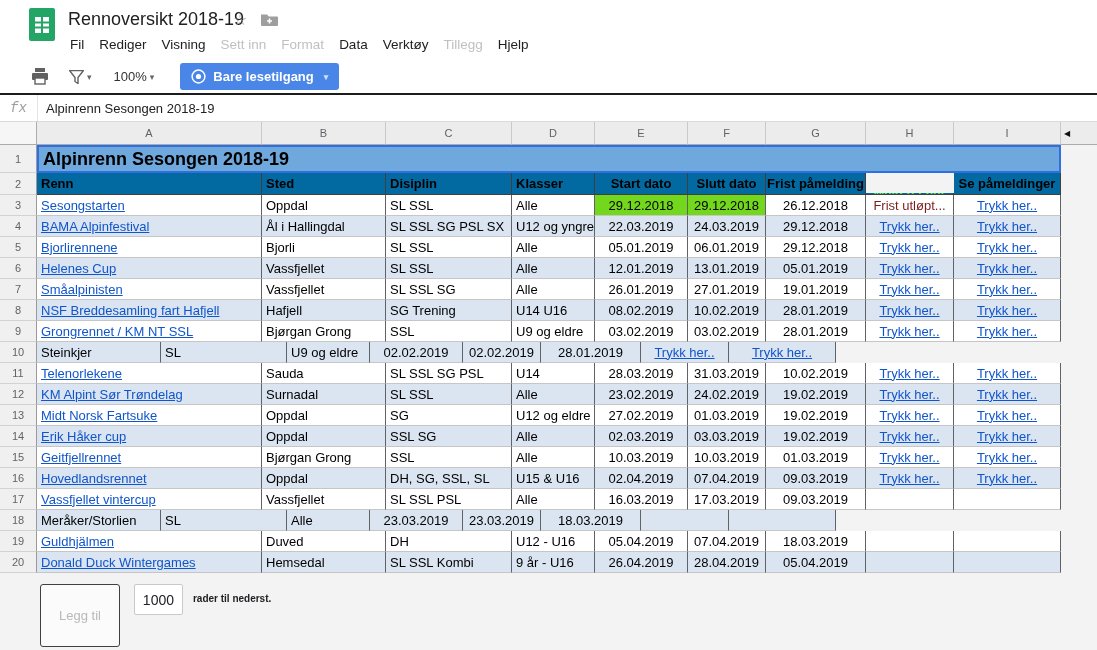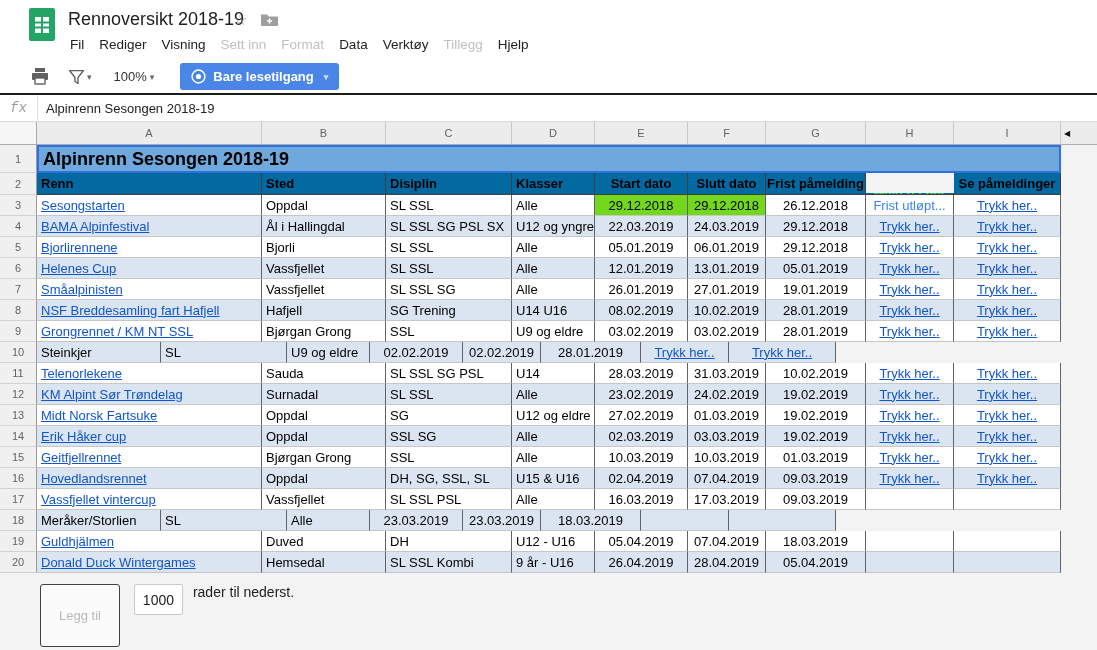--- a/index.html
+++ b/index.html
@@ -65,30 +65,30 @@
   .hcell.meld-head { color:#55f43c;margin-top:20px; }
 
   .row { display:flex; height:21px; }
   .cell { background:#fff; border-right:1px solid #5f6368; border-bottom:1px solid #c6c6c6;
     font-size:13px; color:#000; display:flex; align-items:center; padding:0 4px;
     white-space:nowrap; overflow:hidden; cursor:cell; }
   .row.shade .cell { background:#dae5f1; }
   .cell.center { justify-content:center; }
   .cell.hl { background:#73d81d !important; }
   .link { color:#1155cc; text-decoration:underline; cursor:pointer; }
-  .expired { color:#3b82f6;text-align:center; }
+  .expired { color:#7f1d1d;text-align:center; }
 
   
   .footer { height:77px; background:#f3f3f3; display:flex; align-items:flex-start; padding:11px 0 0 40px; }
   .add-btn { background:#fbfbfb; border:1px solid #404040; border-radius:3px; color:#b9b9b9;
     font-size:13px; padding:23px 18px; font-family:"Liberation Sans",sans-serif; }
   .rows-input { width:49px; height:31px; margin-left:14px; text-align:center; font-size:14px;
     border:1px solid #c9c9c9; border-radius:2px; color:#202124; background:#fff;
     font-family:"Liberation Sans",sans-serif; }
-  .rows-suffix { margin-left:10px; font-size:14px; color:#202124; }
+  .rows-suffix { margin-left:10px; margin-top:9px; font-size:10px; color:#202124;font-weight:bold; }
 </style>
 </head>
 <body>
 
 <div class="titlebar">
   <span class="sheets-icon">
     <svg width="26" height="33" viewBox="0 0 26 33">
       <rect width="26" height="33" rx="2" fill="#23A566"></rect>
       <rect x="6" y="9" width="14" height="16" fill="#fff"></rect>
       <g stroke="#23A566" stroke-width="2">

